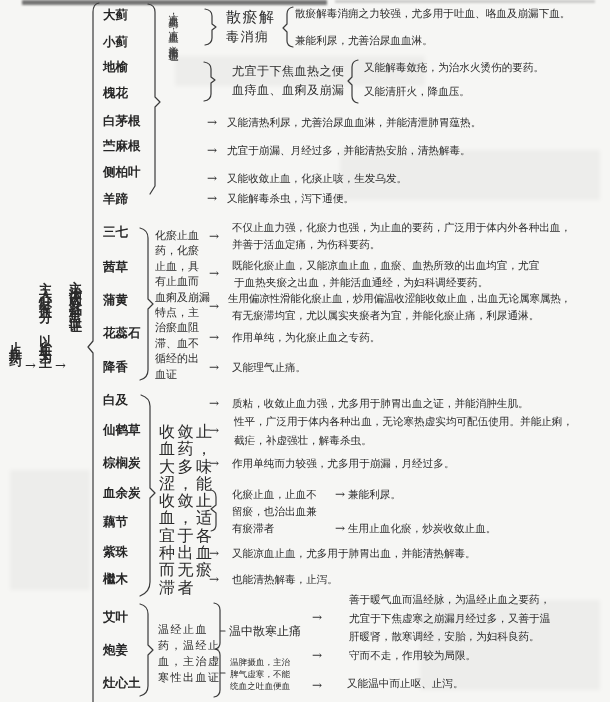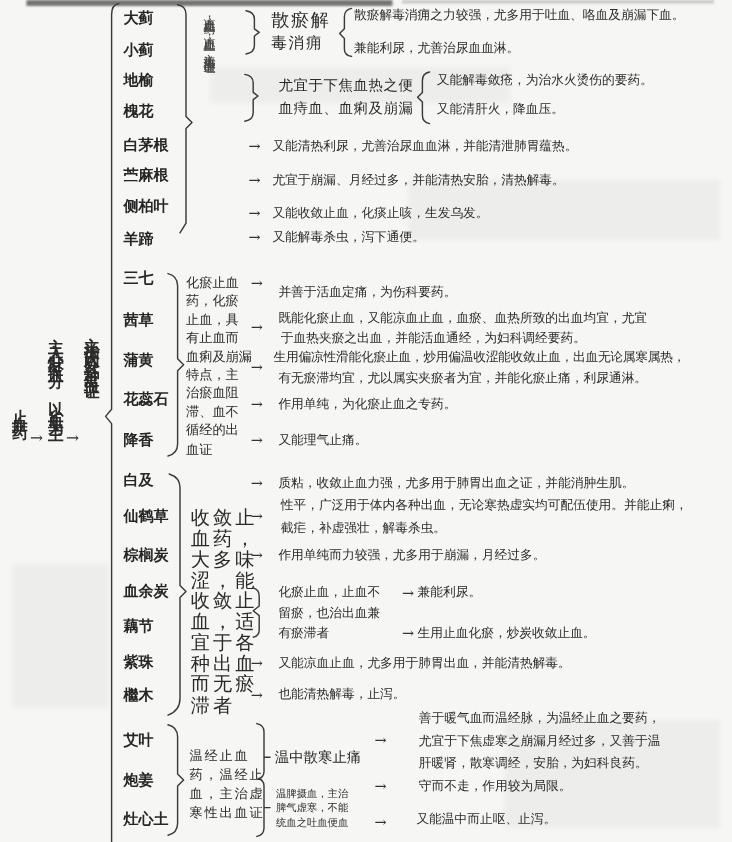--- a/index.html
+++ b/index.html
@@ -99,20 +99,21 @@
     <div>有止血而</div>
     <div>血痢及崩漏</div>
     <div>特点，主</div>
     <div>治瘀血阻</div>
     <div>滞、血不</div>
     <div>循经的出</div>
     <div>血证</div>
   </div>
 
   <div class="t arr" style="left:209px;top:230px">→</div>
+  <div class="t note" style="left:232px;top:222px">不仅止血力强，化瘀力也强，为止血的要药，广泛用于体内外各种出血，</div>
   <div class="t note" style="left:232px;top:239px">并善于活血定痛，为伤科要药。</div>
 
   <div class="t arr" style="left:209px;top:267px">→</div>
   <div class="t note" style="left:232px;top:260px">既能化瘀止血，又能凉血止血，血瘀、血热所致的出血均宜，尤宜</div>
   <div class="t note" style="left:234px;top:277px">于血热夹瘀之出血，并能活血通经，为妇科调经要药。</div>
 
   <div class="t arr" style="left:209px;top:300px">→</div>
   <div class="t note" style="left:232px;top:310px">有无瘀滞均宜，尤以属实夹瘀者为宜，并能化瘀止痛，利尿通淋。</div>
   <div class="t note" style="left:228px;top:293px;letter-spacing:-0.2px">生用偏凉性滑能化瘀止血，炒用偏温收涩能收敛止血，出血无论属寒属热，</div>
 

